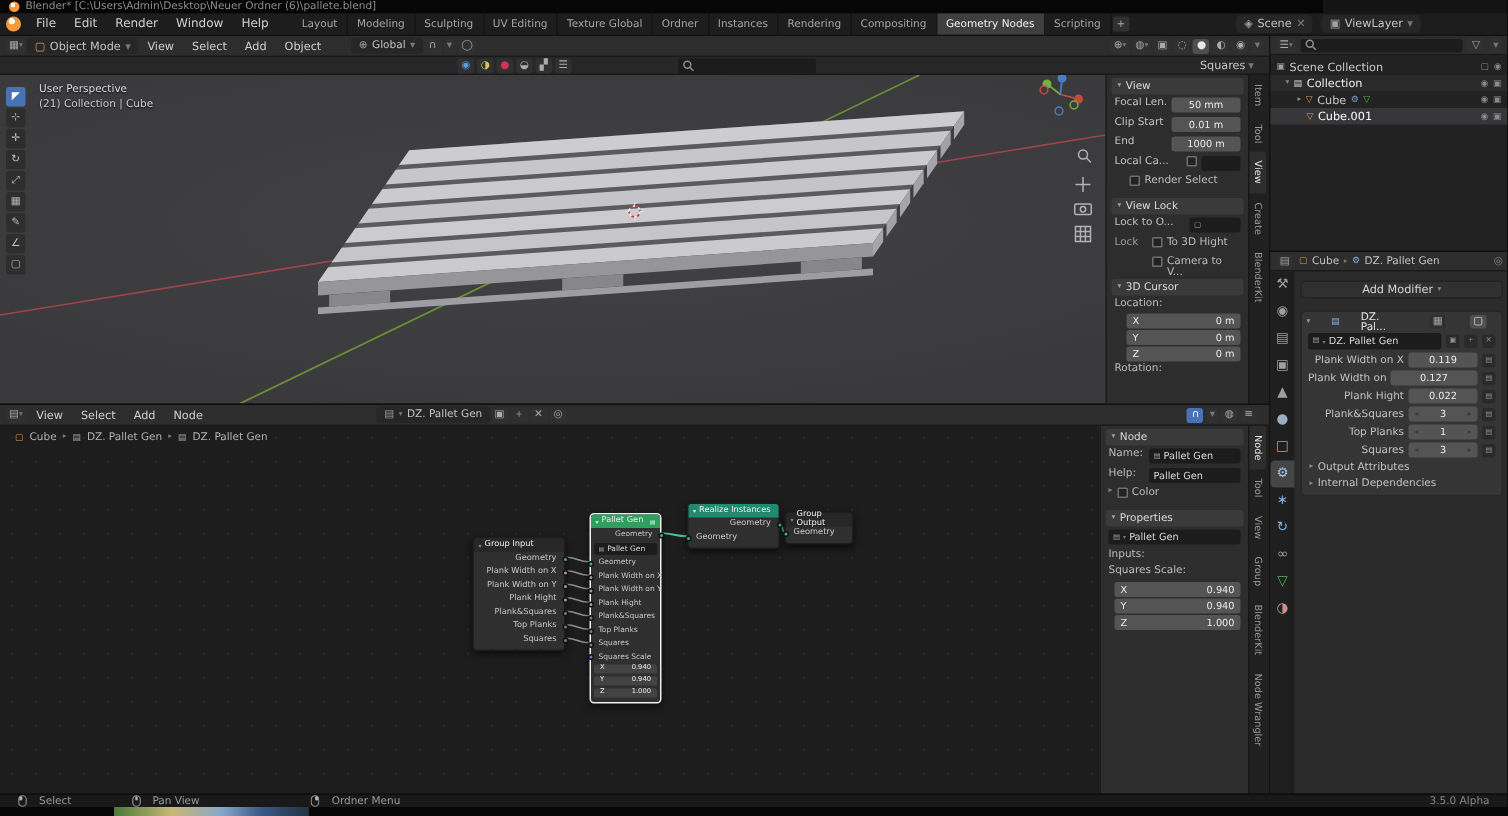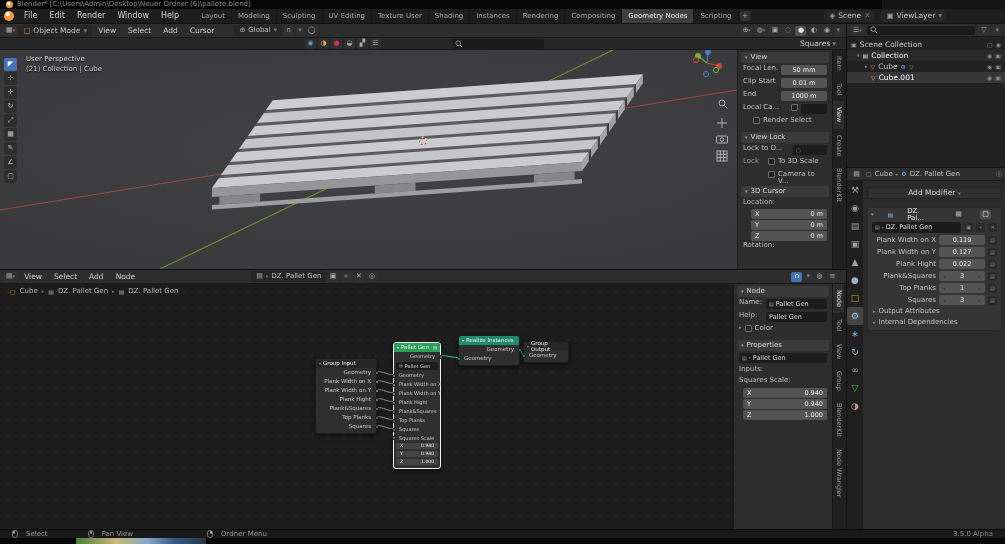--- a/index.html
+++ b/index.html
@@ -55,22 +55,22 @@
     <span class="menu-item">File</span>
     <span class="menu-item">Edit</span>
     <span class="menu-item">Render</span>
     <span class="menu-item">Window</span>
     <span class="menu-item">Help</span>
     <span style="width:10px"></span>
     <span class="wstab">Layout</span>
     <span class="wstab">Modeling</span>
     <span class="wstab">Sculpting</span>
     <span class="wstab">UV Editing</span>
-    <span class="wstab">Texture User</span>
-    <span class="wstab">Shading</span>
+    <span class="wstab">Texture Global</span>
+    <span class="wstab">Ordner</span>
     <span class="wstab">Instances</span>
     <span class="wstab">Rendering</span>
     <span class="wstab">Compositing</span>
     <span class="wstab active">Geometry Nodes</span>
     <span class="wstab">Scripting</span>
     <span class="chip">+</span>
     <span style="margin-left:auto"></span>
     <span class="pill" style="font-size:7.5px">
       <span class="g">◈</span>
       <span>Scene</span>
@@ -90,21 +90,21 @@
     <div class="abs fx hdr" style="left:0;top:0;width:846px;height:14px;padding:0 3px">
       <span class="chip">▦<span style="font-size:5px;color:#777">▾</span></span>
       <span class="pill" style="height:11px;font-size:7.5px">
         <span class="g" style="color:#e5934a">▢</span>
         <span>Object Mode</span>
         <span class="g" style="color:#777">▾</span>
       </span>
       <span class="menu-item" style="font-size:7.5px">View</span>
       <span class="menu-item" style="font-size:7.5px">Select</span>
       <span class="menu-item" style="font-size:7.5px">Add</span>
-      <span class="menu-item" style="font-size:7.5px">Cursor</span>
+      <span class="menu-item" style="font-size:7.5px">Object</span>
       <span style="width:14px"></span>
       <span class="pill" style="height:11px;font-size:7px">
         <span class="g">⊕</span>
         <span>Global</span>
         <span class="g" style="color:#777">▾</span>
       </span>
       <span class="chip">∩</span>
       <span class="chip" style="min-width:7px;color:#777">▾</span>
       <span class="chip">◯</span>
       <span style="margin-left:auto"></span>
@@ -266,21 +266,21 @@
           </div>
         <div class="nprow">
             <span class="plabel" style="text-align:left;flex:1">Lock to O...</span>
             <span class="darkfield" style="width:34px">
               <span class="g" style="font-size:5px">▢</span>
             </span>
           </div>
         <div class="nprow">
             <span style="color:#9d9d9d">Lock</span>
             <span class="cb" style="margin-left:6px"></span>
-            <span>To 3D Scale</span>
+            <span>To 3D Hight</span>
           </div>
         <div class="nprow">
             <span class="cb" style="margin-left:25px"></span>
             <span>Camera to V...</span>
           </div>
         <div class="sect">
             <span class="g" style="font-size:5px">▾</span>
             <span>3D Cursor</span>
           </div>
         <div class="nprow" style="height:10px">
@@ -677,21 +677,21 @@
           <span class="picon">＋</span>
           <span class="picon">✕</span>
         </div>
         <div class="prow">
           <span class="plabel">Plank Width on X</span>
           <span class="slider" style="width:46px;justify-content:center">0.119</span>
           <span class="picon">▤</span>
         </div>
         <div class="prow">
           <span class="plabel">Plank Width on Y</span>
-          <span class="slider" style="width:46px;justify-content:center">0.127</span>
+          <span class="slider" style="width:58px;justify-content:center">0.127</span>
           <span class="picon">▤</span>
         </div>
         <div class="prow">
           <span class="plabel">Plank Hight</span>
           <span class="slider" style="width:46px;justify-content:center">0.022</span>
           <span class="picon">▤</span>
         </div>
         <div class="prow">
           <span class="plabel">Plank&amp;Squares</span>
           <span class="slider" style="width:46px">

